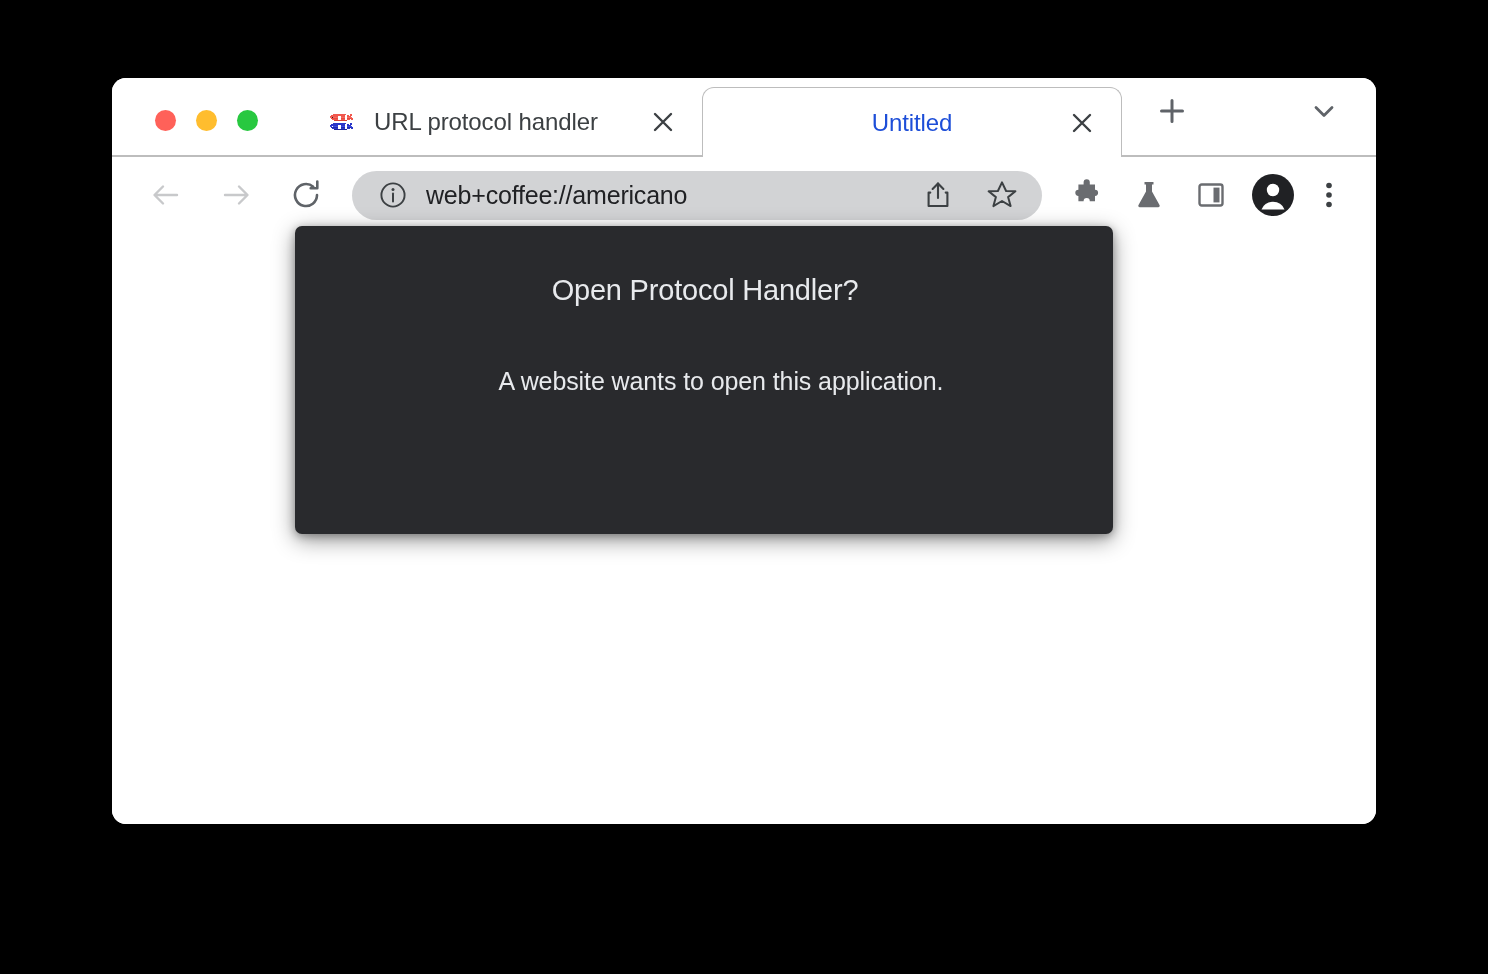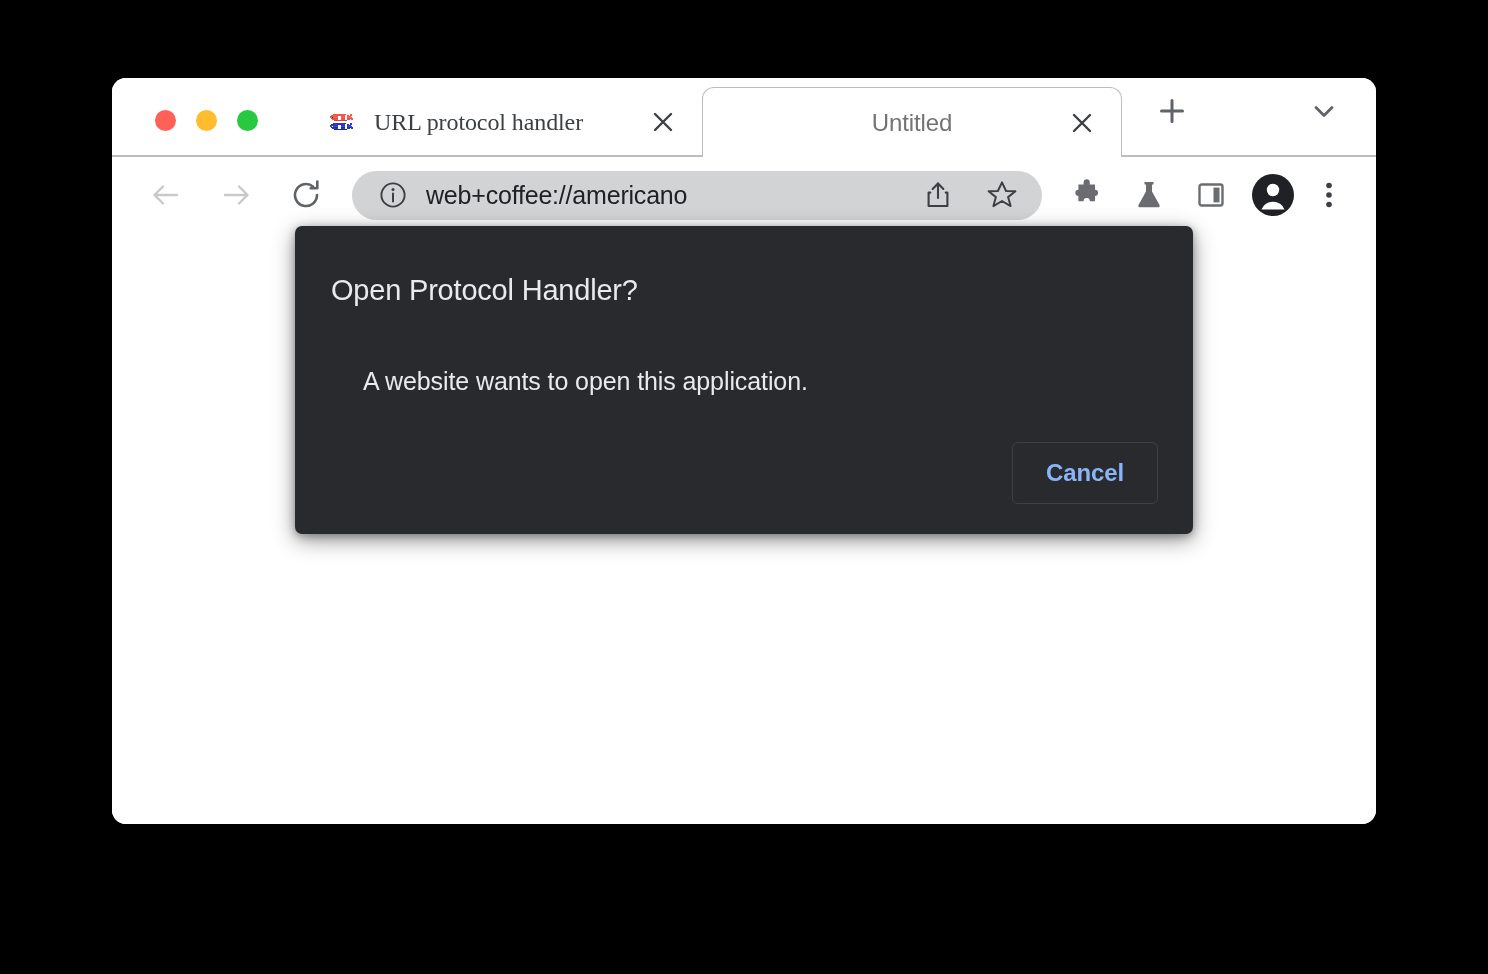--- a/index.html
+++ b/index.html
@@ -63,21 +63,20 @@
     display: flex;
     align-items: center;
     height: 70px;
     padding: 0 22px 0 26px;
     border-radius: 12px 12px 0 0;
     background: transparent;
   }
 
   .tab.inactive {
     width: 400px;
-    font-family: Liberation Serif, serif;
   }
 
   .tab.active {
     width: 420px;
     background: #ffffff;
     border: 1px solid #bdbdbd;
     border-bottom: none;
     z-index: 4;
     justify-content: center;
   }
@@ -93,21 +92,21 @@
 
   .tab-title {
     font-size: 24px;
     color: #3c4043;
     white-space: nowrap;
     overflow: hidden;
     text-overflow: ellipsis;
     letter-spacing: -0.1px;
   }
   .tab.active .tab-title {
-    color: #737373;
+    color: #1d4ed8;
     flex: 1;
     text-align: center;
     margin-left: 30px;
   }
 
   .tab-close {
     margin-left: auto;
     width: 34px;
     height: 34px;
     flex: 0 0 34px;
@@ -221,29 +220,30 @@
     top: 155px;
     bottom: 0;
     background: #ffffff;
   }
 
   
   .dialog {
     position: absolute;
     left: 295px;
     top: 226px;
-    width: 898px;
+    width: 818px;
     height: 308px;
     background: #292a2d;
     border-radius: 7px;
     box-shadow: 0 6px 22px rgba(0,0,0,0.42), 0 2px 8px rgba(0,0,0,0.3);
     padding: 40px 34px 30px 34px;
     display: flex;
     flex-direction: column;
     z-index: 10;
+    align-items: center;
   }
 
   .dialog-title {
     font-size: 29px;
     color: #e8eaed;
     letter-spacing: -0.2px;
     margin: 8px 0 0 2px;
   }
 
   .dialog-body {
@@ -452,17 +452,16 @@
       </div>
     </div>
 
     <div class="page-content"></div>
   </div>
 
   <div class="dialog">
     <div class="dialog-title">Open Protocol Handler?</div>
     <div class="dialog-body">A website wants to open this application.</div>
     <div class="dialog-buttons">
-      <button class="dlg-btn cancel">Cancel</button>
     </div>
   </div>
 
 </div>
 
 </body></html>

